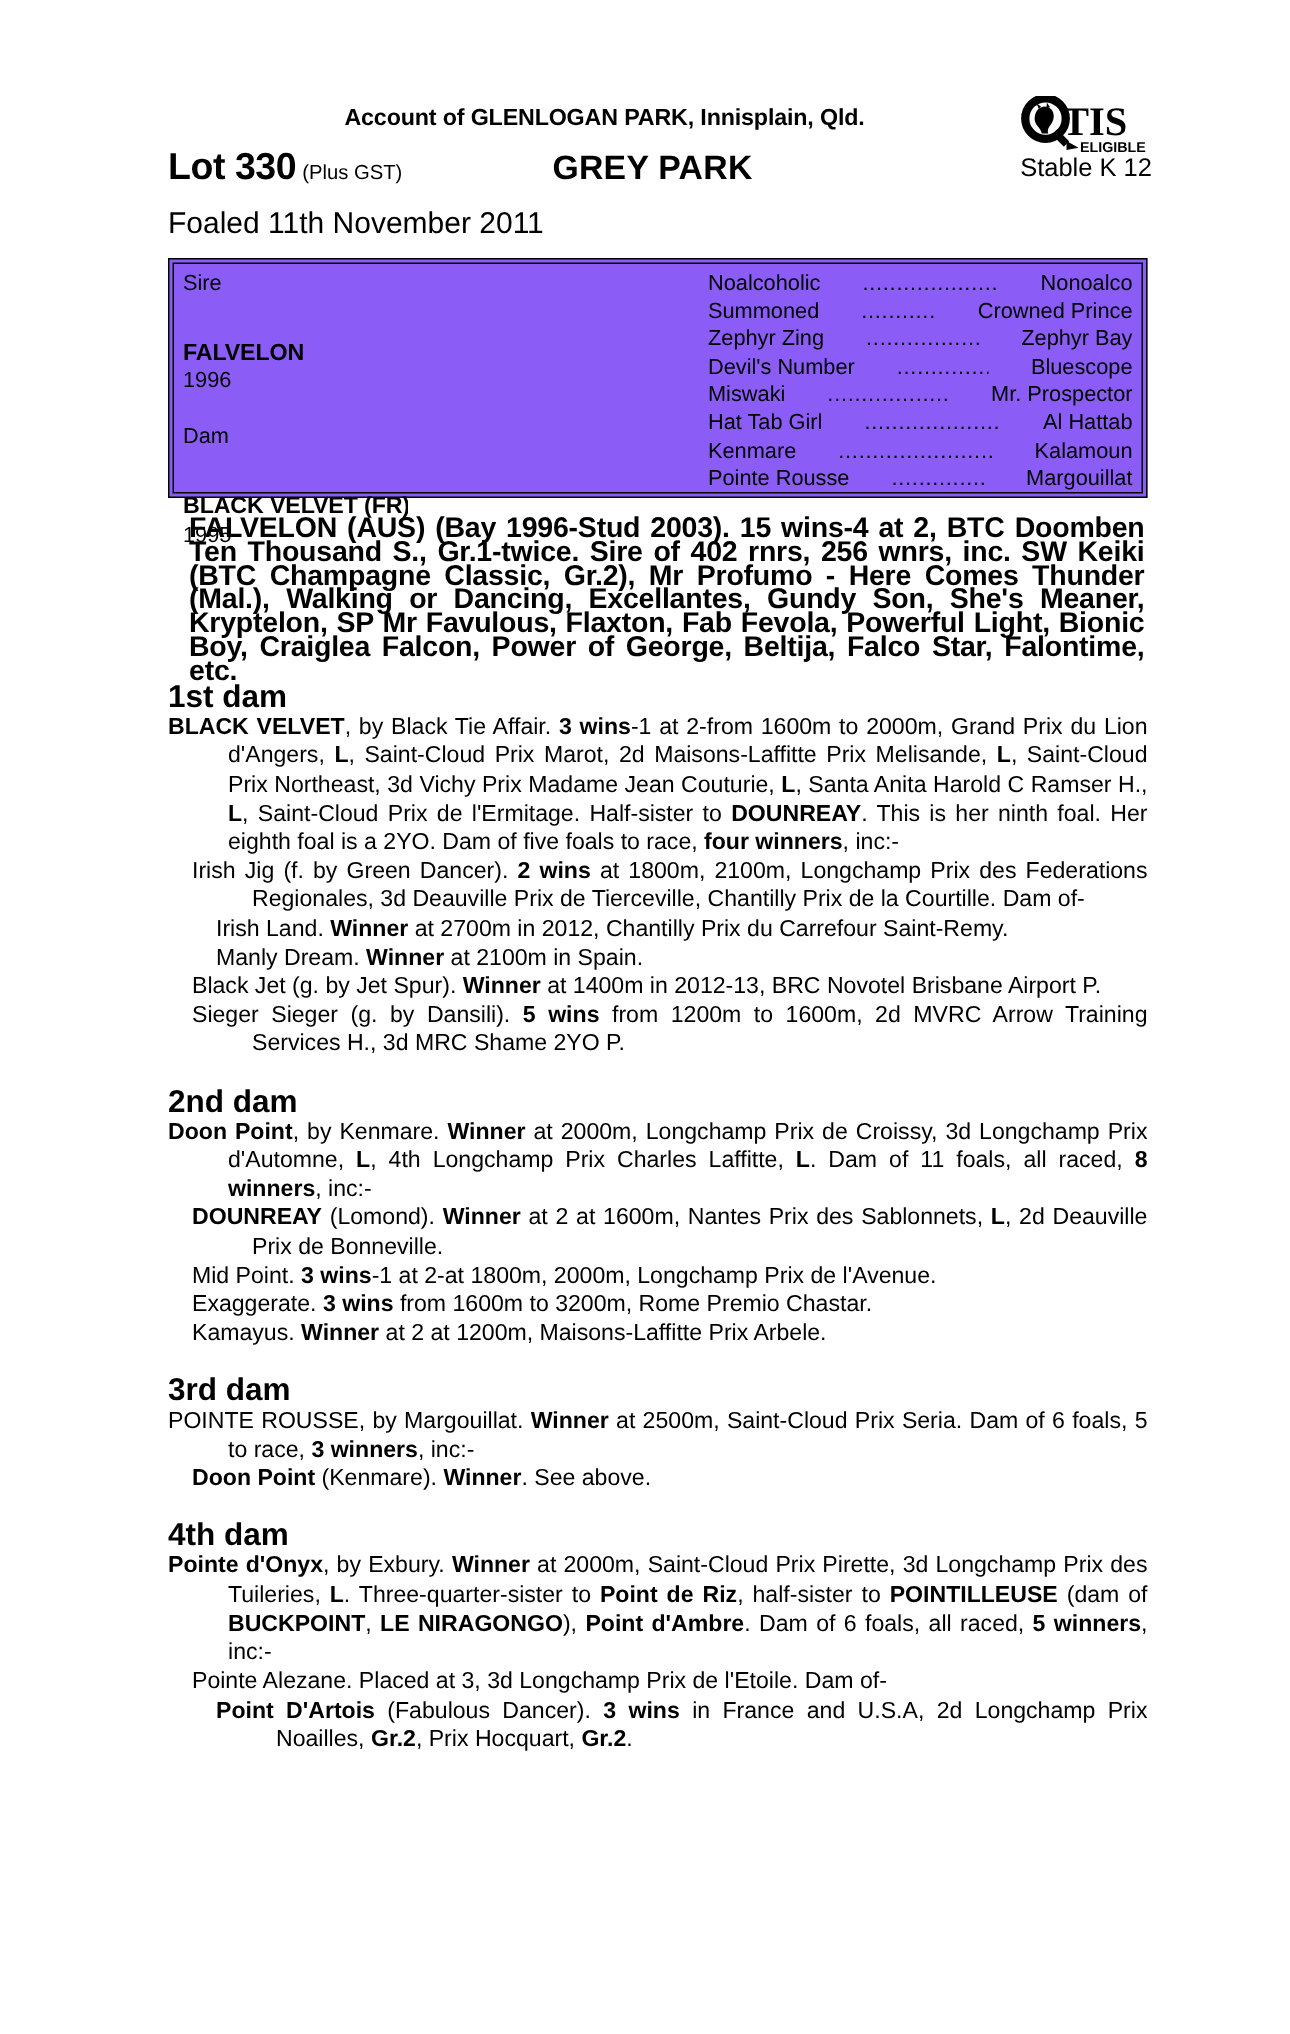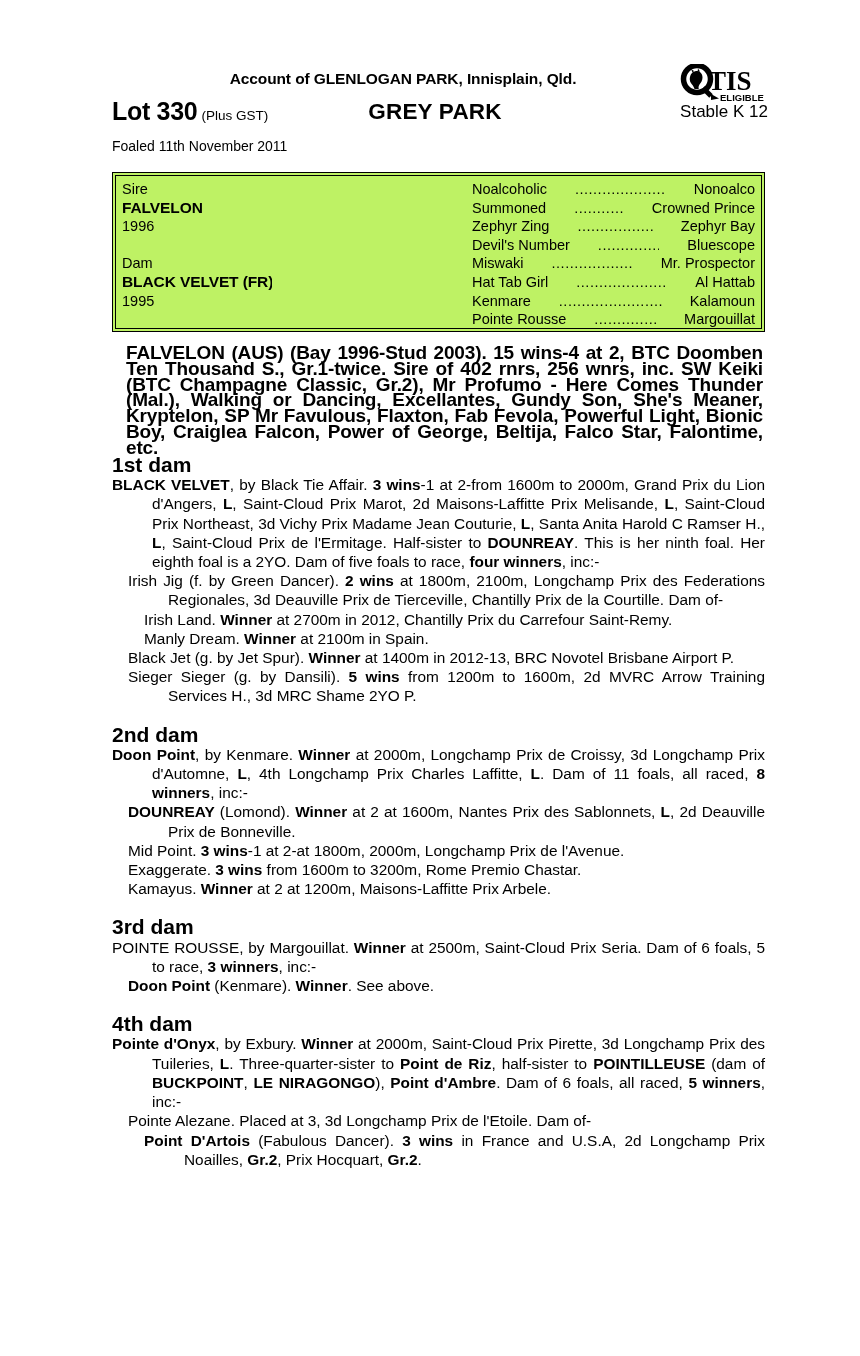--- a/index.html
+++ b/index.html
@@ -78,21 +78,21 @@
     white-space: nowrap;
   }
   .foal-row {
     position: relative;
     margin-top: 7px;
     height: 24px;
   }
   .foaled {
     position: absolute;
     left: 0; top: 0;
-    font-size: 14px;
+    font-size: 20px;
     white-space: nowrap;
   }
   .branded {
     position: absolute;
     left: 356px;
     top: 0;
     font-size: 17px;
     white-space: nowrap;
   }
   .brandmark {
@@ -128,21 +128,21 @@
   
   .ped-box {
     position: absolute;
     left: 112px;
     top: 172px;
     width: 653px;
     height: 160px;
     border: 1px solid #000;
     box-sizing: border-box;
     padding: 2px;
-    background: #bef264;
+    background: #8b5cf6;
   }
   .ped-inner {
     position: relative;
     width: 100%;
     height: 100%;
     border: 1.6px solid #000;
     box-sizing: border-box;
   }
   .ped-grid {
     position: relative;
@@ -153,21 +153,21 @@
   .ped-col1 { position: absolute; left: 6px;   top: 4px; width: 150px; }
   .ped-col2 { position: absolute; left: 196px; top: 4px; width: 160px; }
   .ped-col3 { position: absolute; left: 356px; top: 4px; right: 6px; }
 
   .ped-cell {
     height: 18.6px;
     line-height: 18.6px;
     white-space: nowrap;
     overflow: hidden;
   }
-  .ped-cell.bold { font-weight: bold; font-size: 15.5px; letter-spacing: -0.1px;}
+  .ped-cell.bold { font-weight: bold; font-size: 15.5px; letter-spacing: -0.1px; margin-top: 28px;}
   .ped-cell.spacer { visibility: hidden; }
 
   
   .leader {
     display: flex;
     align-items: baseline;
     height: 18.6px;
     line-height: 18.6px;
     white-space: nowrap;
     overflow: hidden;

